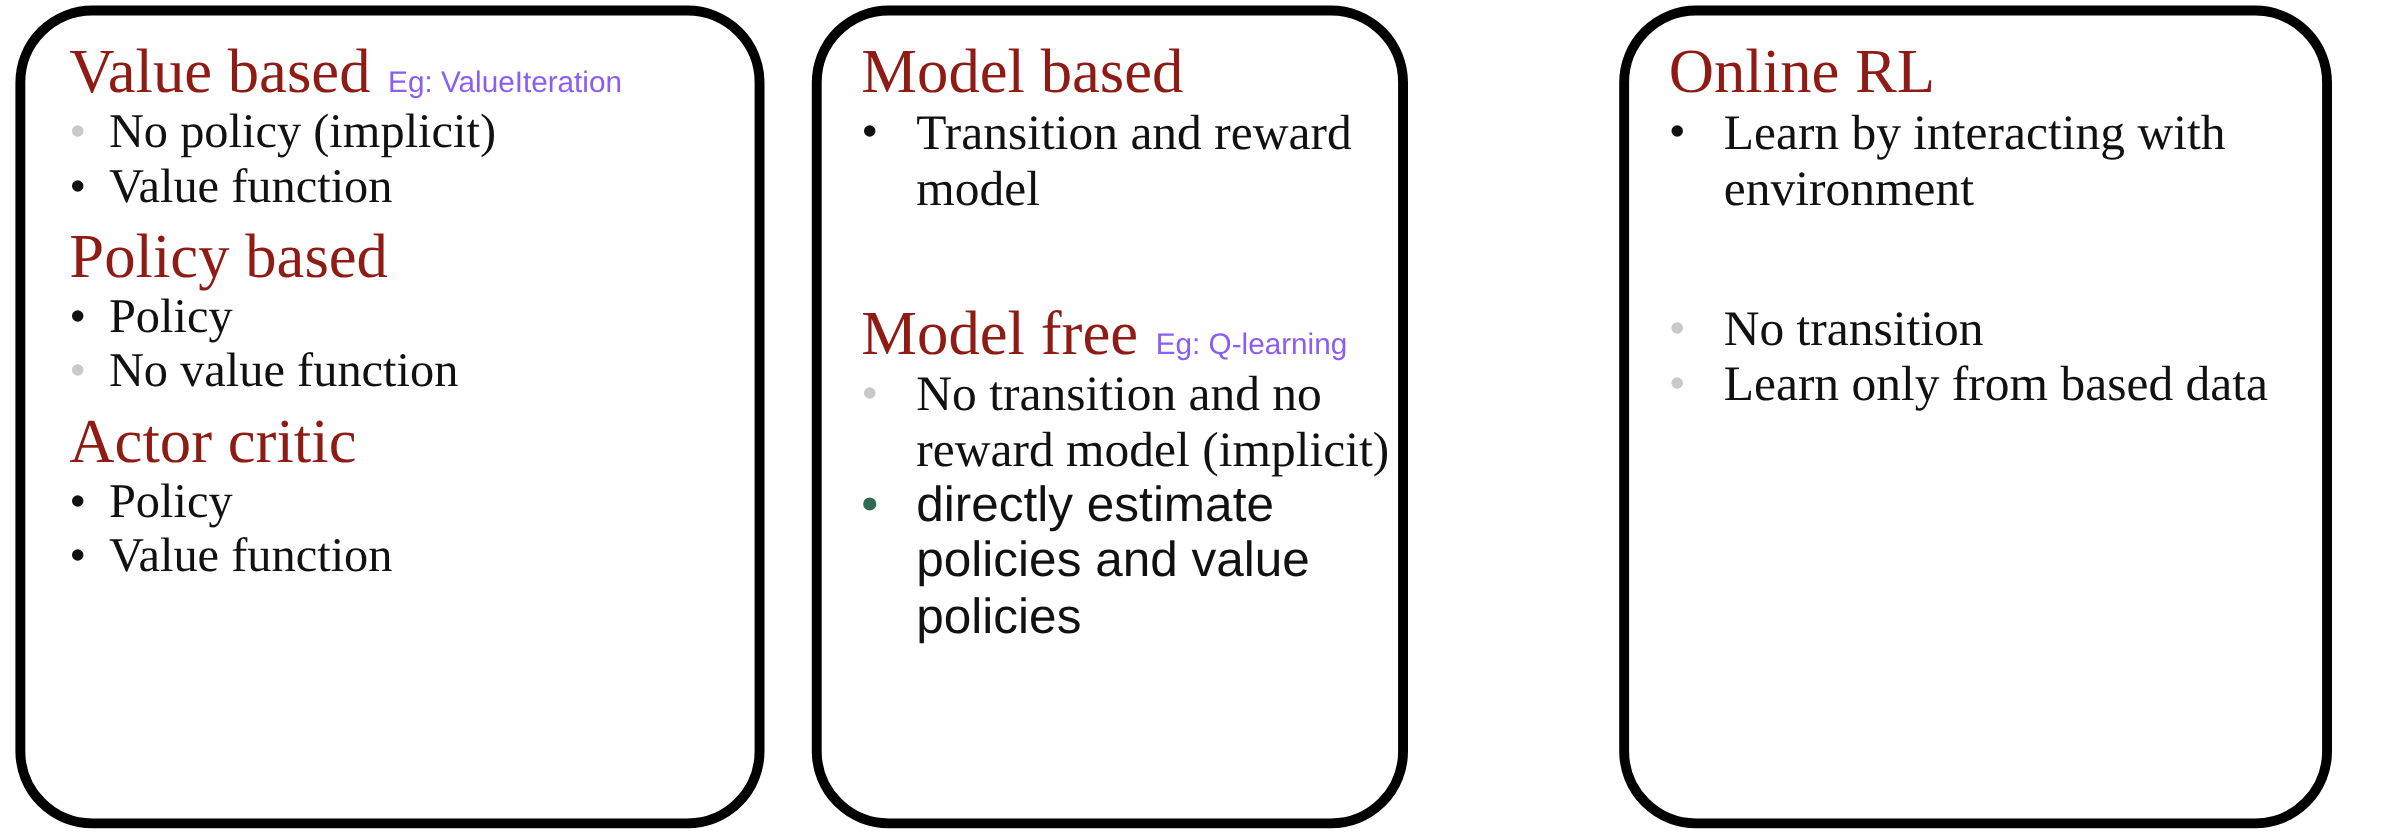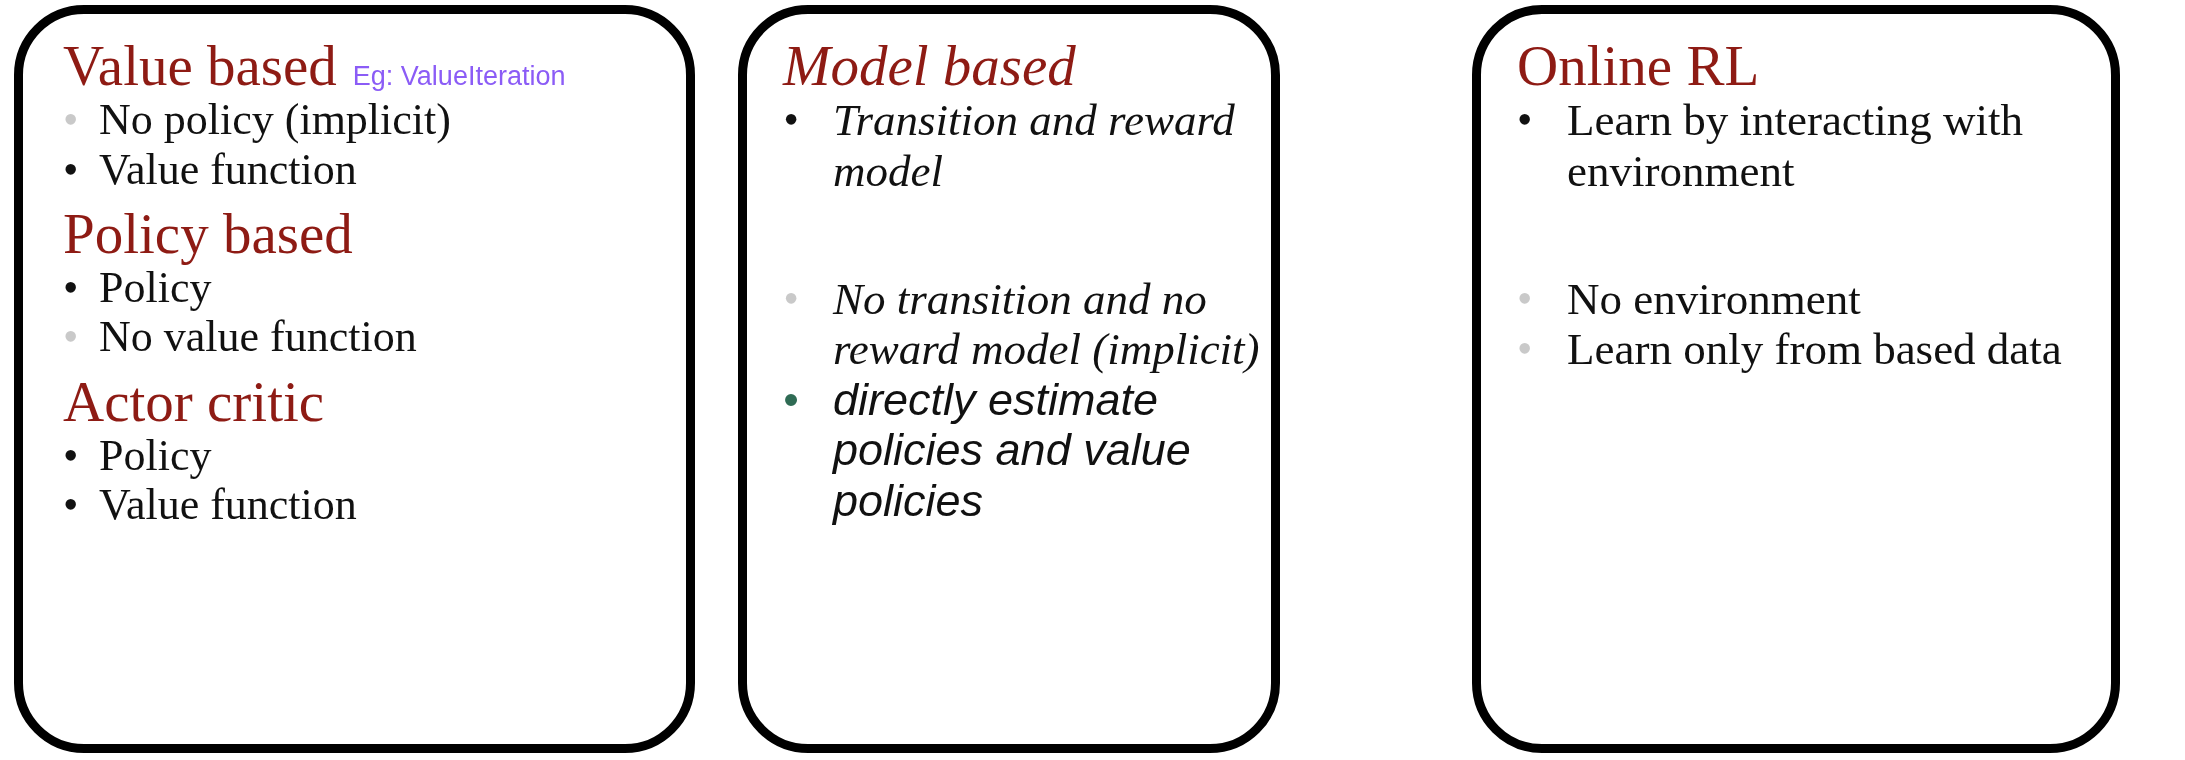--- a/index.html
+++ b/index.html
@@ -26,21 +26,21 @@
     position: absolute;
     top: 5px;
     height: 748px;
     box-sizing: border-box;
     border: 9px solid #000000;
     border-radius: 70px;
     background: #ffffff;
   }
 
   #panel-1 { left: 14px;    width: 681px; }
-  #panel-2 { left: 738px;  width: 542px; font-style: italic; }
+  #panel-2 { left: 738px;  width: 542px; }
   #panel-3 { left: 1472px; width: 648px; }
 
   .panel-inner {
     position: relative;
     width: 100%;
     height: 100%;
     padding: 22px 0 0 0;
     box-sizing: border-box;
   }
 
@@ -193,20 +193,24 @@
 
       <ul class="bullets">
         <li class="normal">
           <span class="dot">•</span>
           <span class="txt">Transition and reward model</span>
         </li>
       </ul>
 
       <div class="gap-xl"></div>
 
+      <div class="heading-row">
+        <span class="heading">Model free</span>
+        <span class="eg-tag">Eg: Q-learning</span>
+      </div>
 
       <ul class="bullets">
         <li class="muted">
           <span class="dot">•</span>
           <span class="txt">No transition and no reward model (implicit)</span>
         </li>
         <li class="green">
           <span class="dot">•</span>
           <span class="txt">directly estimate policies and value policies</span>
         </li>
@@ -228,21 +232,21 @@
           <span class="txt">Learn by interacting with environment</span>
         </li>
       </ul>
 
       <div class="gap-xl"></div>
 
 
       <ul class="bullets">
         <li class="muted">
           <span class="dot">•</span>
-          <span class="txt">No environment</span>
+          <span class="txt">No transition</span>
         </li>
         <li class="muted">
           <span class="dot">•</span>
           <span class="txt">Learn only from based data</span>
         </li>
       </ul>
 
     </div>
   </div>
 

